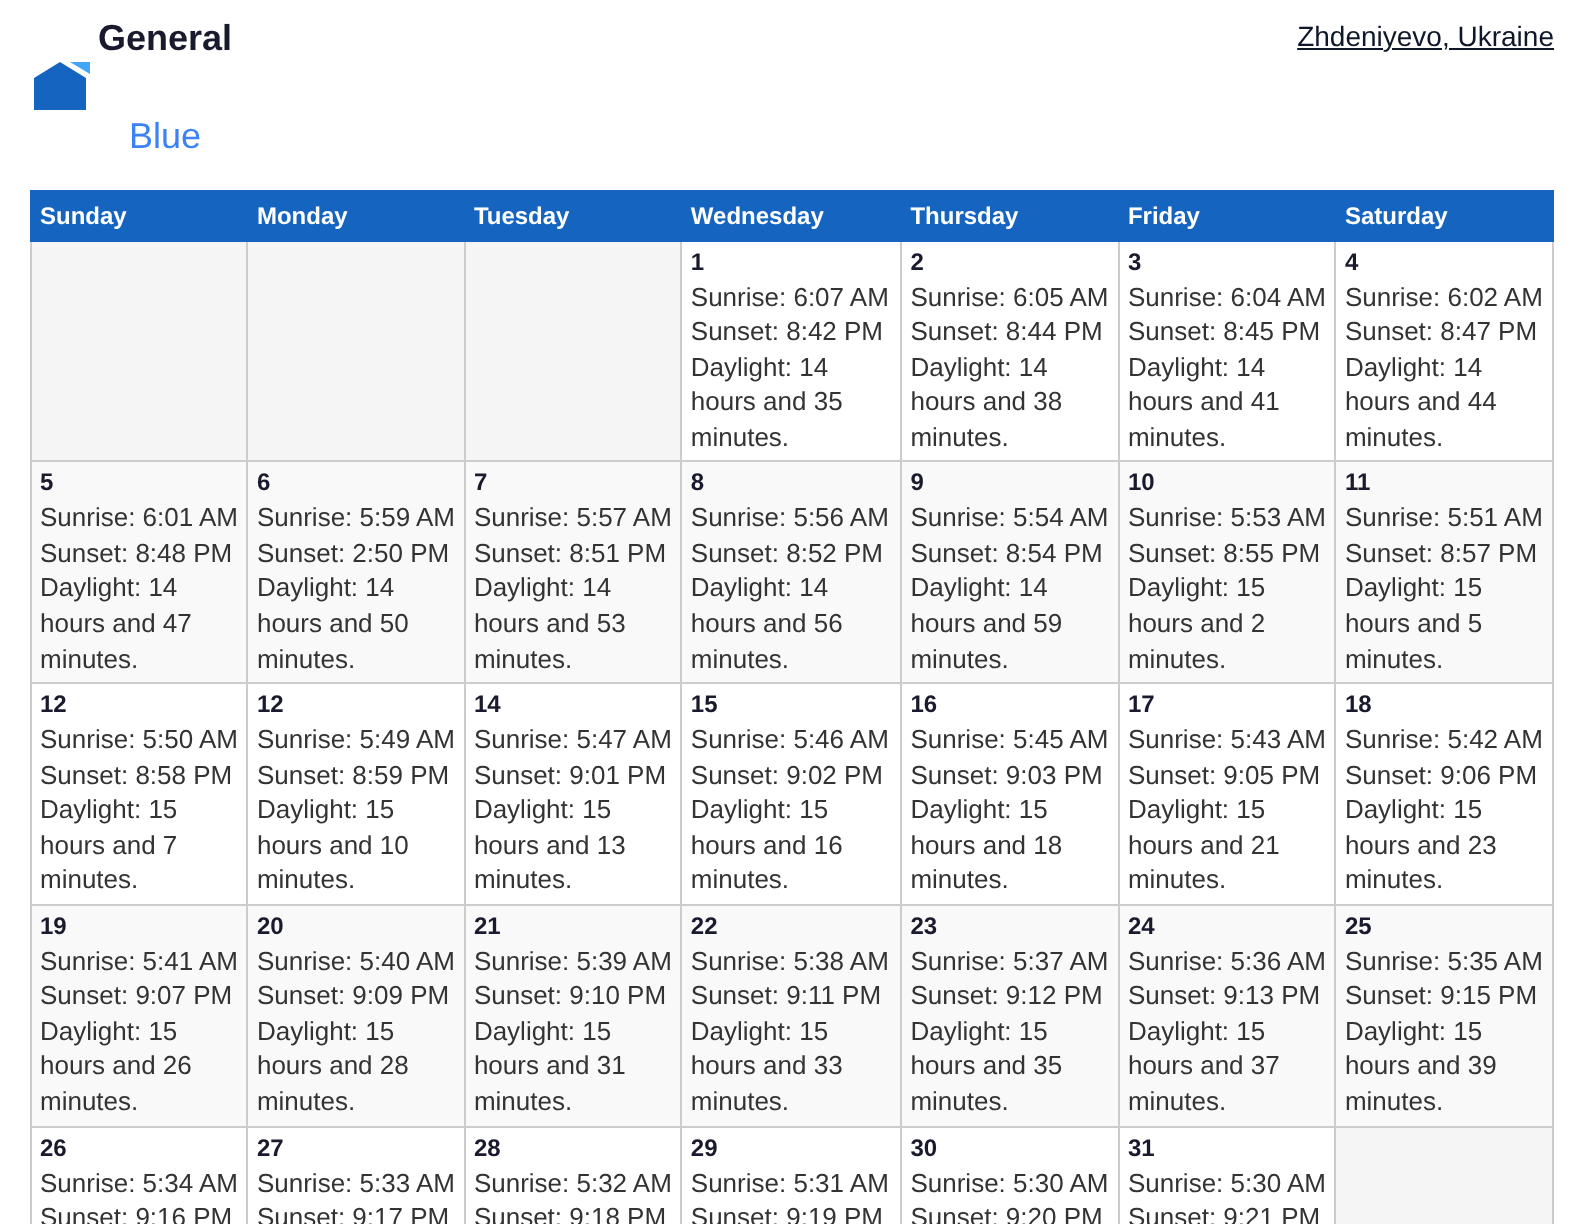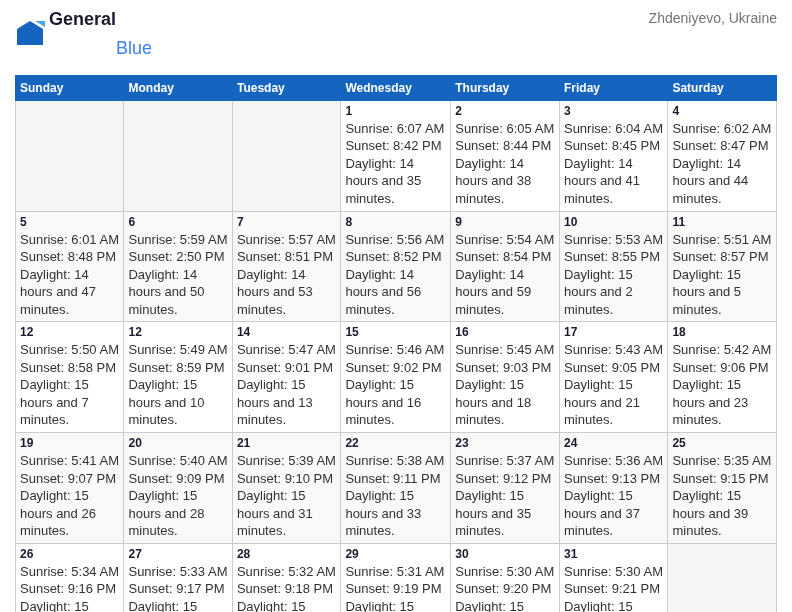--- a/index.html
+++ b/index.html
@@ -19,22 +19,23 @@
       justify-content: space-between;
       align-items: flex-start;
       margin-bottom: 8px;
     }
     .logo {
       display: flex;
       align-items: center;
     }
     .logo-text {
       display: flex;
-      flex-direction: row;
+      flex-direction: column;
       line-height: 1.1;
+      align-items: center;
     }
     .logo-general {
       font-size: 18px;
       font-weight: bold;
       color: #1a1a2e;
     }
     .logo-blue {
       font-size: 18px;
       font-weight: normal;
       color: #3b82f6;
@@ -48,21 +49,22 @@
     .title-block {
       text-align: right;
     }
     .month-year {
       font-size: 32px;
       font-weight: bold;
       color: #1a1a2e;
     }
     .location {
       font-size: 14px;
-      color: #737373;
+      color: #0f172a;
+      text-decoration: underline;
     }
     .calendar {
       width: 100%;
       border-collapse: collapse;
       margin-top: 16px;
     }
     .calendar th {
       background-color: #1565c0;
       color: #fff;
       font-size: 12px;

